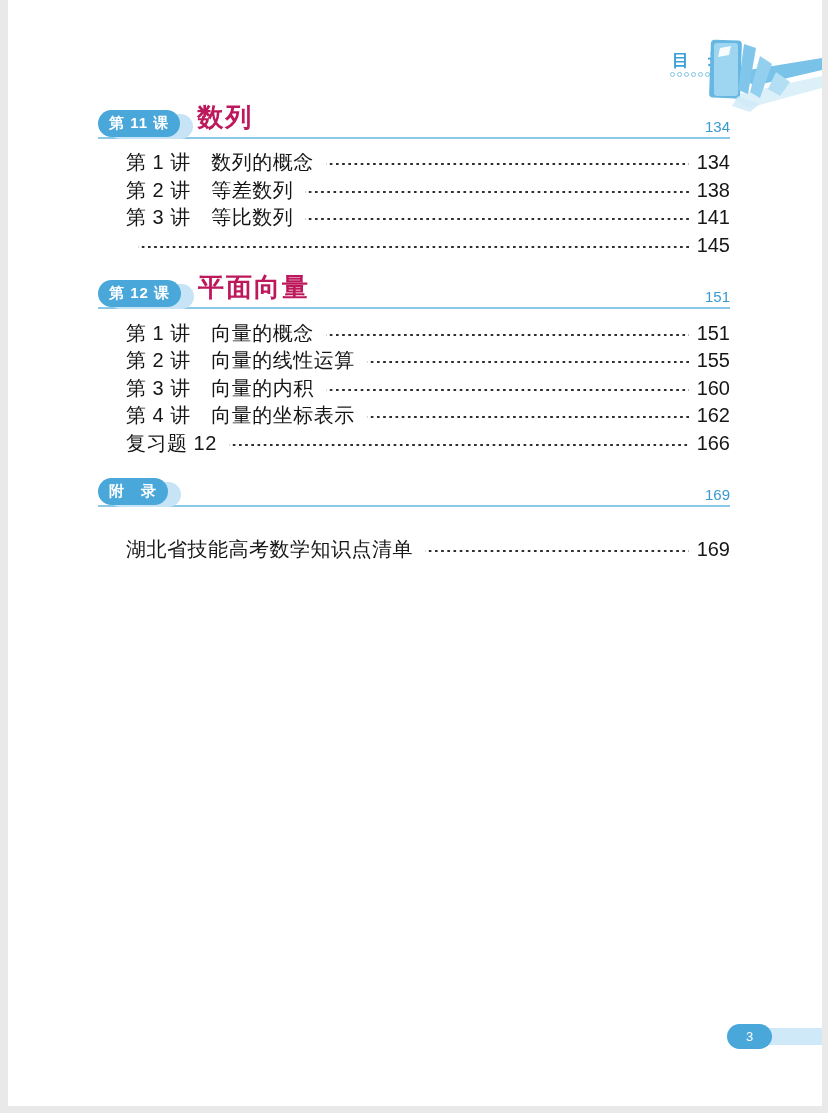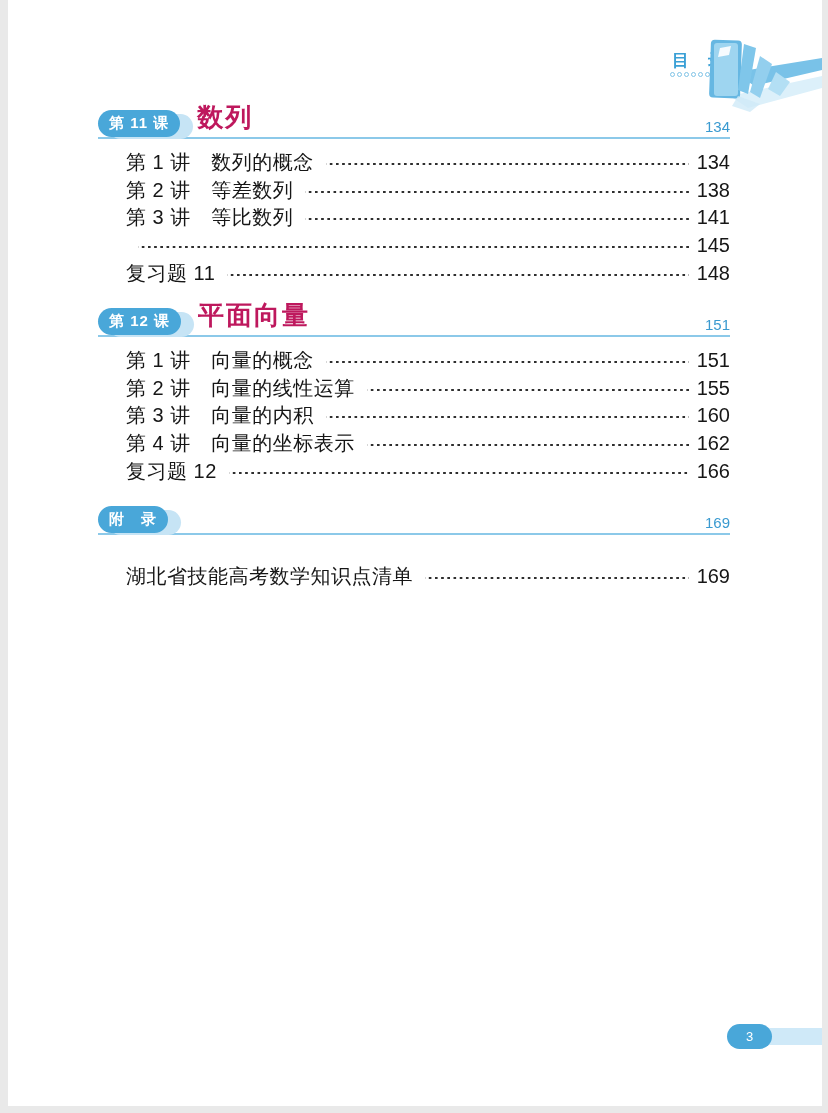--- a/index.html
+++ b/index.html
@@ -137,25 +137,20 @@
         </div>
         <div class="item">
           <span class="item-label">第 3 讲　等比数列</span>
           <span class="leader"></span>
           <span class="item-page">141</span>
         </div>
         <div class="item">
           <span class="leader"></span>
           <span class="item-page">145</span>
         </div>
-        <div class="item">
-          <span class="item-label">复习题 11</span>
-          <span class="leader"></span>
-          <span class="item-page">148</span>
-        </div>
       </div>
     </div>
 
     <div class="section">
       <div class="section-header">
         <div class="badge-wrap">
           <div class="badge-tab"></div>
           <div class="badge">第 12 课</div>
         </div>
         <div class="section-title">平面向量</div>

